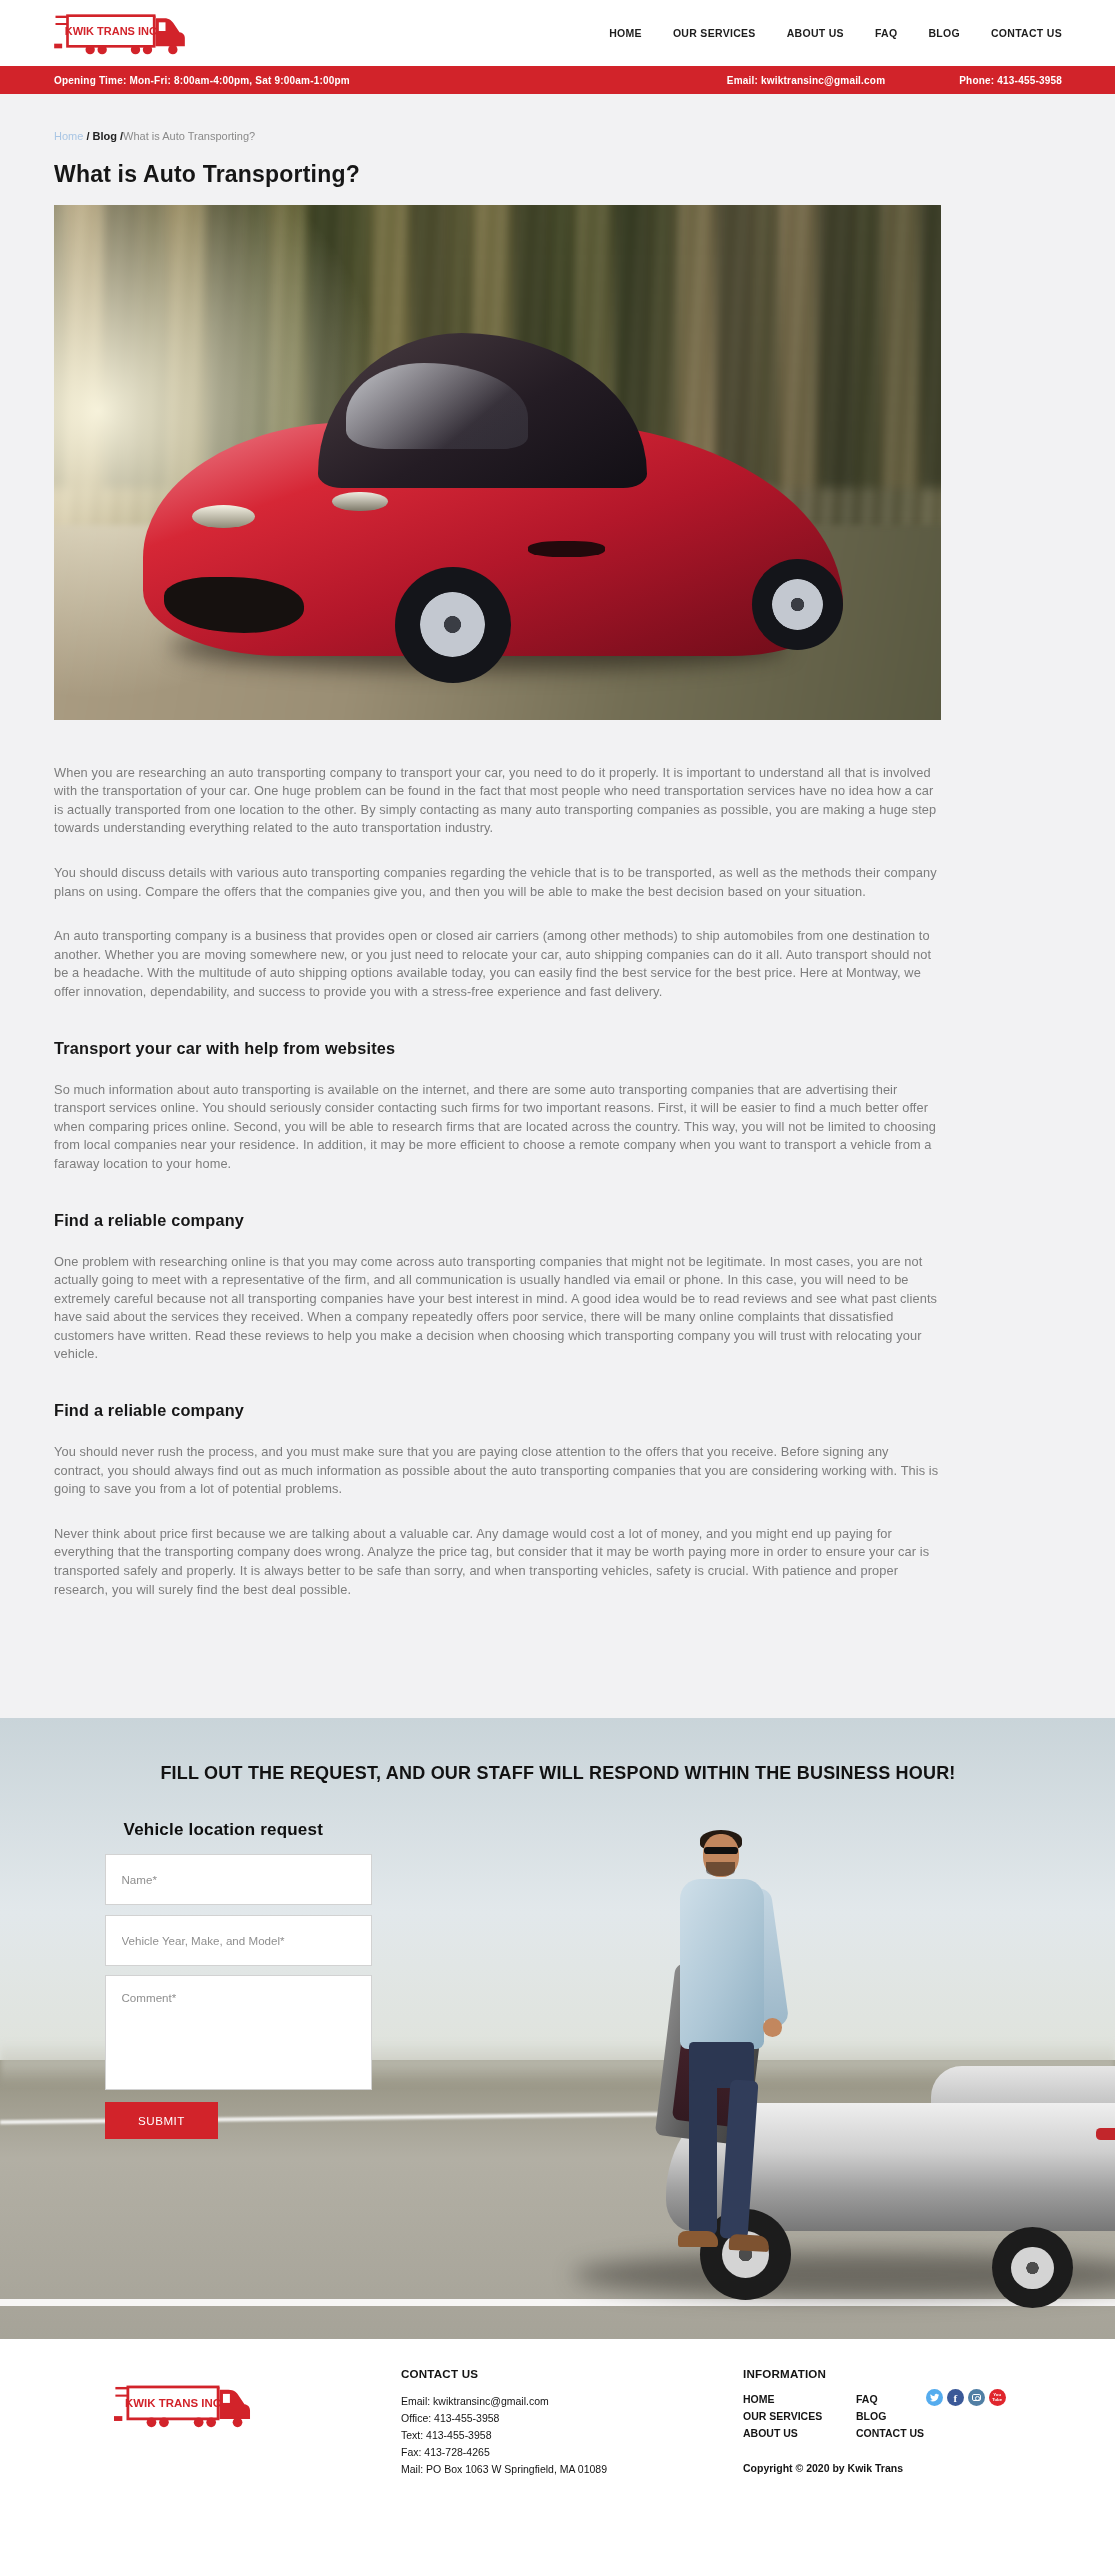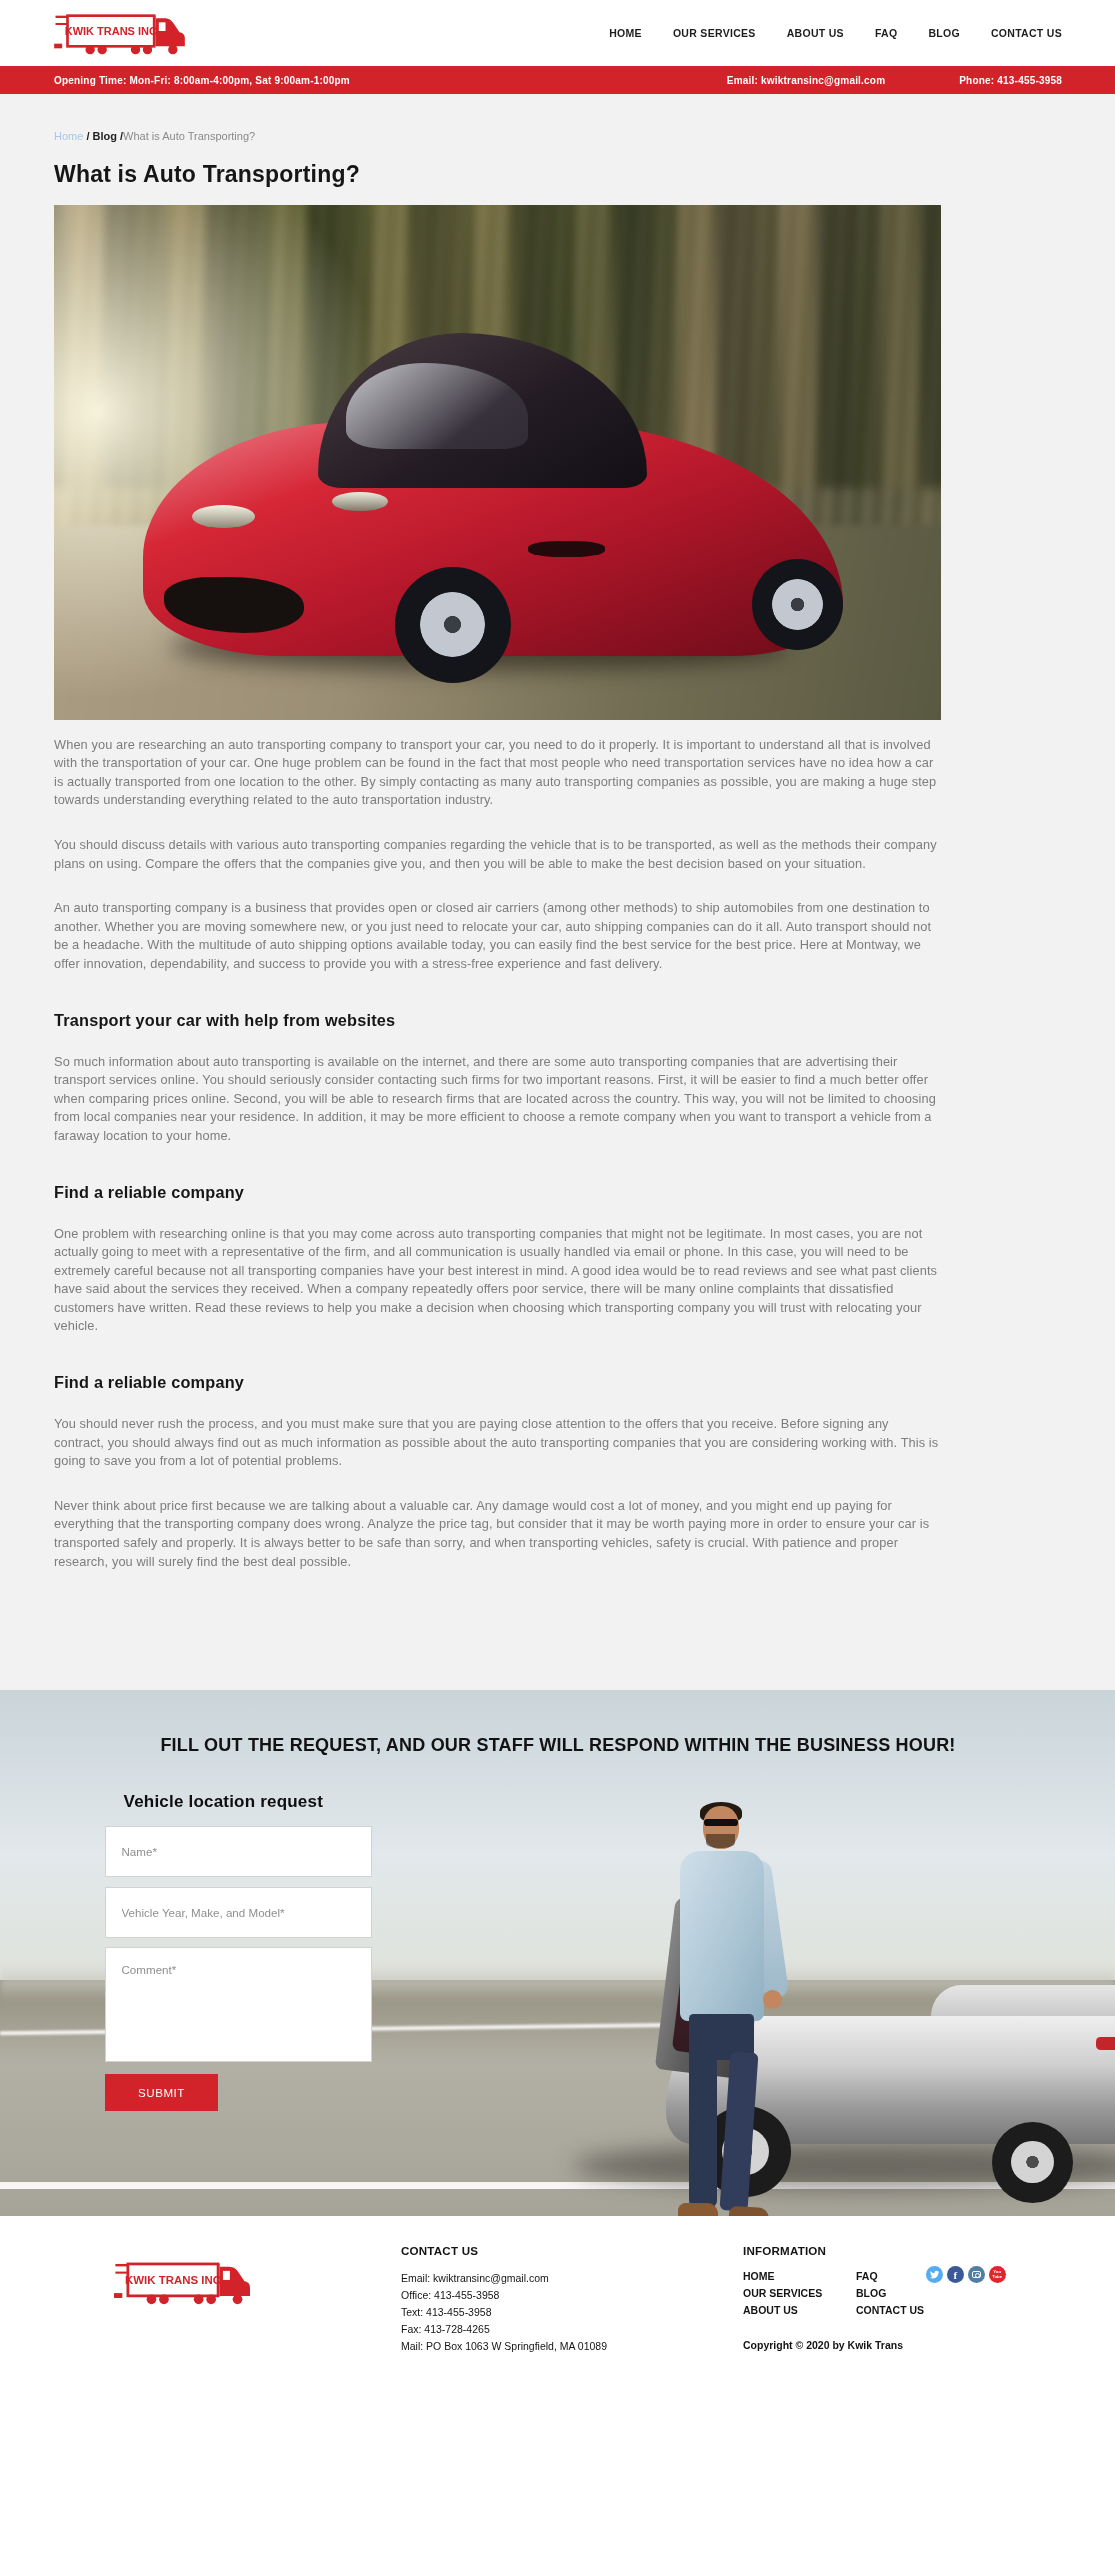--- a/index.html
+++ b/index.html
@@ -56,25 +56,25 @@
   .c-grille{position:absolute;left:3%;bottom:9%;width:20%;height:17%;background:#16110f;border-radius:35% 55% 45% 60%;}
   .c-lampL{position:absolute;left:7%;top:52%;width:9%;height:7%;background:linear-gradient(#f4f1e4,#8e8a77);border-radius:50%;}
   .c-lampR{position:absolute;left:27%;top:48%;width:8%;height:6%;background:linear-gradient(#efece0,#7e7a6a);border-radius:50%;}
   .c-intake{position:absolute;left:55%;top:63%;width:11%;height:5%;background:#23090c;border-radius:40%;}
   .c-wheel{position:absolute;background:#14151a;border-radius:50%;}
   .c-wheel .rim{position:absolute;left:22%;top:22%;width:56%;height:56%;background:radial-gradient(circle,#3a3d44 0 18%,#c3c8d0 19% 70%,#5a5e66 71% 100%);border-radius:50%;}
   .c-wf{left:36%;bottom:-6%;width:116px;height:116px;}
   .c-wr{right:0;bottom:4%;width:91px;height:91px;}
 
   .article p{margin:0 0 26px;font-size:12.8px;line-height:18.6px;color:var(--body);letter-spacing:0.1px}
-  .article p:first-of-type{margin-top:16px}
+  .article p:first-of-type{margin-top:44px}
   .article h2{margin:37px 0 23px;font-size:16.3px;font-weight:800;color:var(--ink);letter-spacing:0.2px}
 
   
-  .request{position:relative;height:526px;overflow:hidden;background:#c4b5fd}
+  .request{position:relative;height:621px;overflow:hidden;background:#c4b5fd}
   .ph{position:absolute}
   .ph-sky{inset:0 0 43% 0;background:linear-gradient(180deg,#c9d4d9 0%,#e2e8eb 55%,#dfe2da 100%)}
   .ph-road{left:0;right:0;top:55%;bottom:0;background:linear-gradient(180deg,#93907f 0%,#b2afa4 35%,#a6a398 100%)}
   .ph-horizon{left:0;right:0;top:52%;height:7%;background:linear-gradient(rgba(220,224,220,.0),rgba(200,200,190,.7),rgba(150,148,135,.0));filter:blur(3.1px)}
   .ph-stripe1{left:0;width:62%;top:64%;height:3.9px;background:rgba(255,255,255,.85);transform:rotate(-.7deg);filter:blur(0.8px)}
   .ph-stripe2{left:0;right:0;top:93.5%;height:7px;background:rgba(255,255,255,.9);filter:blur(0.5px)}
   .ph-carshadow{right:-46px;top:86%;width:589px;height:46px;background:rgba(30,28,25,.45);border-radius:50%;filter:blur(11px)}
   .ph-carbody{right:-54px;top:62%;width:504px;height:128px;background:linear-gradient(180deg,#efefef 0%,#cfcfcf 38%,#9c9c9c 70%,#777 100%);border-radius:70px 20px 14px 26px/93px 31px 17px 31px}
   .ph-cartrunk{right:-15.5px;top:56%;width:201px;height:54px;background:linear-gradient(#e6e6e6,#b5b5b5);border-radius:31px 15.5px 7.7px 7.7px}
   .ph-taillight{right:-6.2px;top:66%;width:26px;height:12.4px;background:#c2262b;border-radius:4.6px}

